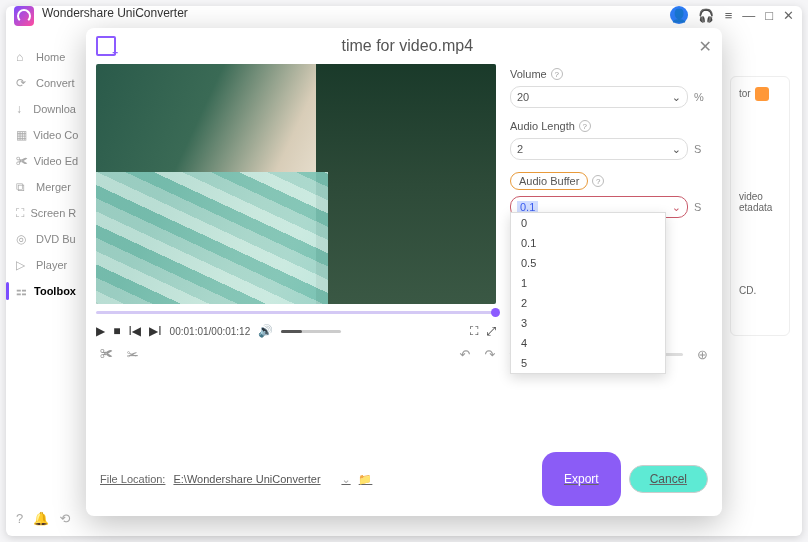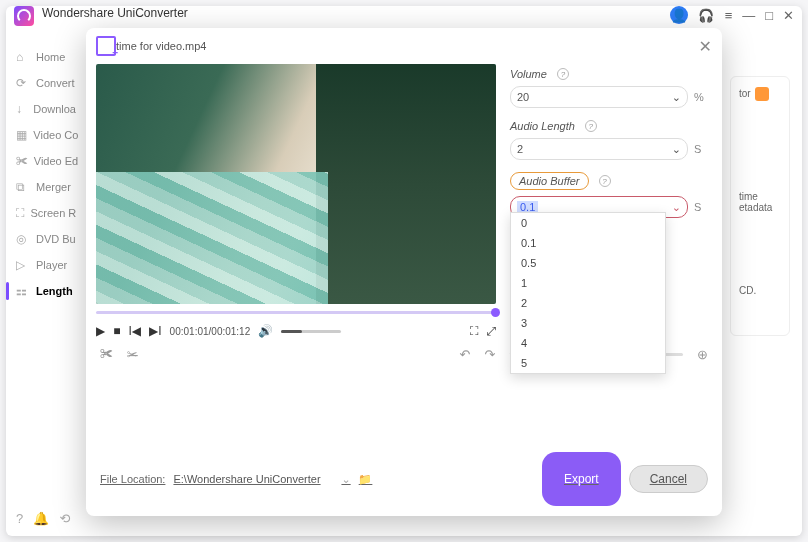--- a/index.html
+++ b/index.html
@@ -25,42 +25,42 @@
 .bg-card .tor { color: #666; }
 .bg-card .orange { display: inline-block; width: 14px; height: 14px; background: #ff9838; border-radius: 3px; margin-left: 2px; vertical-align: middle; }
 
 .footer-icons { position: absolute; left: 10px; bottom: 10px; display: flex; gap: 10px; color: #aaa; font-size: 13px; }
 
 
 .modal { position: absolute; left: 80px; top: 22px; width: 636px; height: 488px; background: #fff; border-radius: 8px; box-shadow: 0 8px 32px rgba(0,0,0,0.25); display: flex; flex-direction: column; }
 .modal-header { display: flex; align-items: center; height: 36px; padding: 0 10px; }
 .add-file-icon { width: 20px; height: 20px; border: 2px solid #8c5bff; border-radius: 2px; position: relative; }
 .add-file-icon::after { content: "+"; position: absolute; right: -4px; bottom: -4px; font-size: 10px; color: #8c5bff; font-weight: bold; }
-.modal-title { flex: 1; font-size: 11px; color: #555; }
+.modal-title { flex: 1; text-align: center; font-size: 16px; color: #555; }
 .close-x { font-size: 16px; color: #888; cursor: pointer; }
 
 .modal-body { display: flex; padding: 0 10px; gap: 8px; }
 .preview-col { width: 400px; }
 .preview { width: 400px; height: 240px; background: linear-gradient(115deg,#2a5a4a 0%,#3a6a55 25%,#d8cdb8 45%,#e8e0d0 55%,#6ab5a8 70%,#8dd0c5 85%,#b0e5db 100%); border-radius: 2px; position: relative; overflow: hidden; }
 .preview::before { content:""; position:absolute; right:0; top:0; width:45%; height:100%; background: linear-gradient(180deg,#1a3a2a,#2d4a38,#3a5844); }
 .preview::after { content:""; position:absolute; left:0; bottom:0; width:58%; height:55%; background: repeating-linear-gradient(25deg,#c8ebe2 0 12px,#a5d8cd 12px 24px,#7bc4b5 24px 36px); opacity:0.9; }
 .seek { width: 400px; height: 16px; display: flex; align-items: center; }
 .seek-track { flex: 1; height: 3px; background: #d4c9f5; border-radius: 2px; position: relative; }
 .seek-thumb { position: absolute; right: -4px; top: -3px; width: 9px; height: 9px; background: #8c5bff; border-radius: 50%; }
 
 .transport { display: flex; align-items: center; gap: 8px; padding: 4px 0; font-size: 11px; color: #444; }
 .transport .btn { cursor: pointer; font-size: 12px; color: #333; }
 .time-text { font-size: 10px; color: #555; }
 .vol-track { width: 60px; height: 3px; background: #ccc; border-radius: 2px; position: relative; }
 .vol-track::after { content:""; position:absolute; left:0; width:35%; height:100%; background:#555; border-radius:2px; }
 .spacer { flex: 1; }
 
 .settings-col { flex: 1; padding: 4px 6px 0 6px; font-size: 11px; color: #555; position: relative; }
 .setting-row { margin-bottom: 12px; }
-.setting-label { display: flex; align-items: center; gap: 10px; margin-bottom: 6px; font-style: italic; }
+.setting-label { display: flex; align-items: center; gap: 4px; margin-bottom: 6px; }
 .help-icon { width: 12px; height: 12px; border: 1px solid #bbb; border-radius: 50%; display: inline-flex; align-items: center; justify-content: center; font-size: 8px; color: #999; }
 .setting-control { display: flex; align-items: center; gap: 6px; }
 .select-box { flex: 1; height: 22px; border: 1px solid #ddd; border-radius: 10px; display: flex; align-items: center; justify-content: space-between; padding: 0 6px; font-size: 11px; cursor: pointer; }
 .unit { width: 12px; color: #888; }
 .highlighted-label { border: 1.5px solid #e89a3a; border-radius: 12px; padding: 2px 8px; display: inline-flex; }
 .highlighted-select { border: 1.5px solid #c95a6a !important; }
 .highlighted-select .val { color: #3a5cf0; background: #d0dcff; padding: 0 3px; }
 
 .dropdown-list { position: absolute; left: 6px; top: 148px; width: 156px; background: #fff; border: 1px solid #ddd; box-shadow: 0 4px 12px rgba(0,0,0,0.15); z-index: 10; }
 .dropdown-list div { padding: 4px 10px; font-size: 11px; color: #444; cursor: pointer; }
@@ -75,21 +75,21 @@
 .clip.sel { border: 2px solid #e85a1a; }
 .clip.sel::after { content:""; position:absolute; left:50%; top:-6px; width:2px; height:56px; background:#e85a1a; }
 .clip.sel::before { content:""; position:absolute; left:calc(50% - 4px); top:-8px; border:5px solid transparent; border-top-color:#e85a1a; }
 .ruler { position: absolute; bottom: 0; left: 0; right: 0; height: 16px; border-top: 1px solid #ddd; display: flex; }
 .ruler span { flex: 1; font-size: 8px; color: #aaa; padding-left: 2px; border-left: 1px solid #ddd; }
 
 .modal-footer { display: flex; align-items: center; padding: 10px 14px; font-size: 11px; color: #666; gap: 8px; margin-top: auto; text-decoration: underline; }
 .path-input { border: none; font-size: 11px; color: #555; width: 160px; }
 .folder-icon { cursor: pointer; color: #888; }
 .btn-export { background: #8b5cf6; color: #fff; border: none; border-radius: 14px; padding: 20px 22px; font-size: 12px; cursor: pointer; }
-.btn-cancel { background: #e5e5e5; color: #555; border: 1px solid #ccc; border-radius: 14px; padding: 6px 20px; font-size: 12px; cursor: pointer; }
+.btn-cancel { background: #5eead4; color: #555; border: 1px solid #ccc; border-radius: 14px; padding: 6px 20px; font-size: 12px; cursor: pointer; }
 </style>
 </head>
 <body>
 
 <div class="main-window">
   <div class="titlebar">
     <div class="app-logo"></div>
     <div class="app-title">Wondershare UniConverter</div>
     <div class="title-icons">
       <span class="user-circle">👤</span>
@@ -133,27 +133,27 @@
     <div class="sidebar-item">
         <span class="sidebar-icon">◎</span>
         <span>DVD Bu</span>
       </div>
     <div class="sidebar-item">
         <span class="sidebar-icon">▷</span>
         <span>Player</span>
       </div>
     <div class="sidebar-item active">
         <span class="sidebar-icon">⚏</span>
-        <span>Length</span>
+        <span>Toolbox</span>
       </div>
   </div>
 
   <div class="bg-card">
     <div style="margin-bottom:14px"><span class="tor">tor</span> <span class="orange"></span></div>
-    <div style="margin-top:90px">time</div>
+    <div style="margin-top:90px">video</div>
     <div>etadata</div>
     <div style="margin-top:72px">CD.</div>
   </div>
 
   <div class="footer-icons">
     <span>?</span>
     <span>🔔</span>
     <span>⟲</span>
   </div>
 

